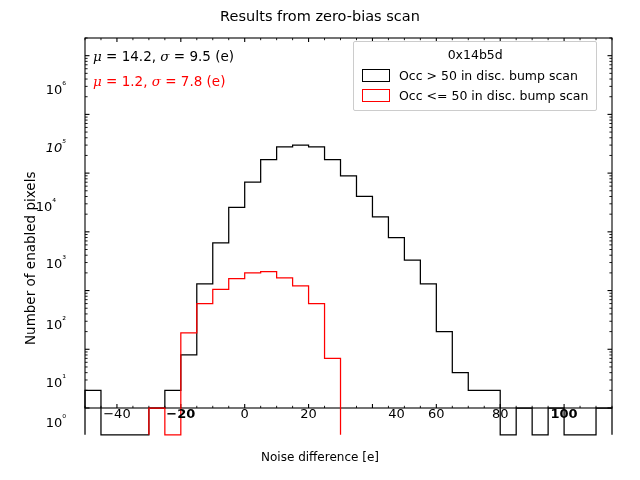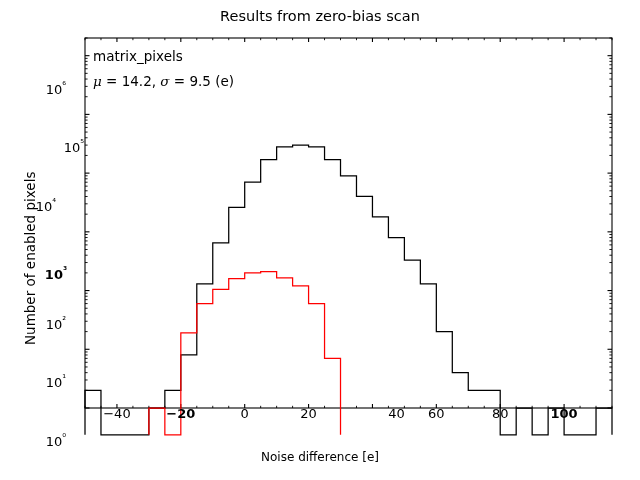--- a/index.html
+++ b/index.html
@@ -258,32 +258,43 @@
 
   <div id="tick-labels">
       <div class="tick-label xtick-label" style="left: 116.939px;">−40</div>
       <div class="tick-label xtick-label" style="left: 180.818px; font-weight: bold;">−20</div>
       <div class="tick-label xtick-label" style="left: 244.697px;">0</div>
       <div class="tick-label xtick-label" style="left: 308.576px;">20</div>
       <div class="tick-label xtick-label" style="left: 372.455px; margin-left: 24px;">40</div>
       <div class="tick-label xtick-label" style="left: 436.333px;">60</div>
       <div class="tick-label xtick-label" style="left: 500.212px;">80</div>
       <div class="tick-label xtick-label" style="left: 564.091px; font-weight: bold;">100</div>
-      <div class="tick-label ytick-label" style="left: 34px; width: 44px; top: 408px;">10<span class="exp">⁰</span></div>
+      <div class="tick-label ytick-label" style="left: 34px; width: 44px; top: 389px;">10<span class="exp">⁰</span></div>
       <div class="tick-label ytick-label" style="left: 34px; width: 44px; top: 349.279px;">10<span class="exp">¹</span></div>
       <div class="tick-label ytick-label" style="left: 34px; width: 44px; top: 290.559px;">10<span class="exp">²</span></div>
-      <div class="tick-label ytick-label" style="left: 34px; width: 44px; top: 241px; font-weight: bold;">10<span class="exp">³</span></div>
+      <div class="tick-label ytick-label" style="left: 34px; width: 44px; top: 230px;">10<span class="exp">³</span></div>
       <div class="tick-label ytick-label" style="left: 24px; width: 44px; top: 173.118px;">10<span class="exp">⁴</span></div>
-      <div class="tick-label ytick-label" style="left: 52px; width: 44px; top: 114.397px;">10<span class="exp">⁵</span></div>
+      <div class="tick-label ytick-label" style="left: 34px; width: 44px; top: 114.397px; font-style: italic;">10<span class="exp">⁵</span></div>
       <div class="tick-label ytick-label" style="left: 34px; width: 44px; top: 55.6766px;">10<span class="exp">⁶</span></div>
     </div>
 
   <div id="annotations">
     <div class="ann-line ann-black">
-      <span>matrix_pixels</span>
-    </div>
-    <div class="ann-line ann-black">
       <i>μ</i><span> = 14.2, </span><i>σ</i><span> = 9.5 (e)</span>
     </div>
+    <div class="ann-line ann-red">
+      <i>μ</i><span> = 1.2, </span><i>σ</i><span> = 7.8 (e)</span>
+    </div>
   </div>
 
+  <div id="legend">
+    <div id="legend-title">0x14b5d</div>
+    <div class="legend-row">
+      <span class="legend-swatch"></span>
+      <span class="legend-text">Occ &gt; 50 in disc. bump scan</span>
+    </div>
+    <div class="legend-row">
+      <span class="legend-swatch red"></span>
+      <span class="legend-text">Occ &lt;= 50 in disc. bump scan</span>
+    </div>
+  </div>
 
 </div>
 
 </body></html>

